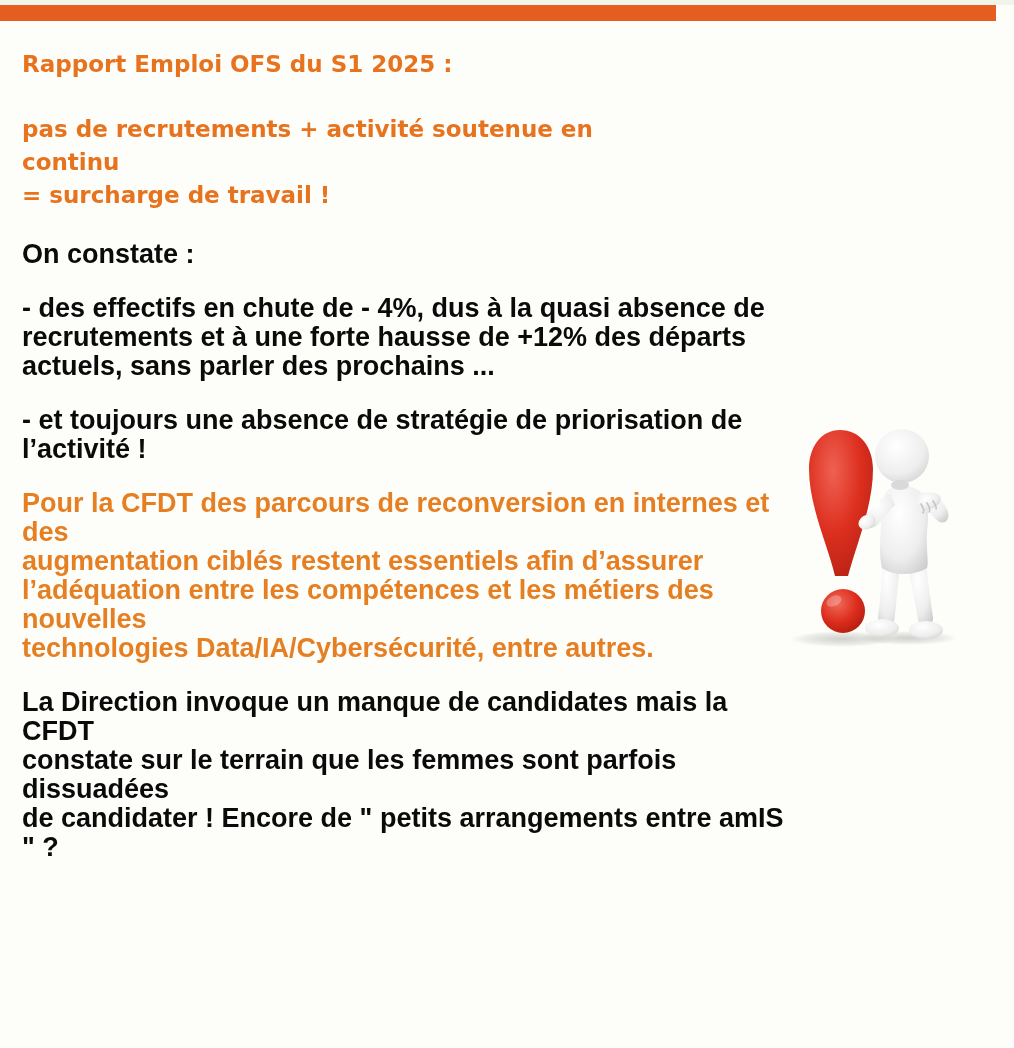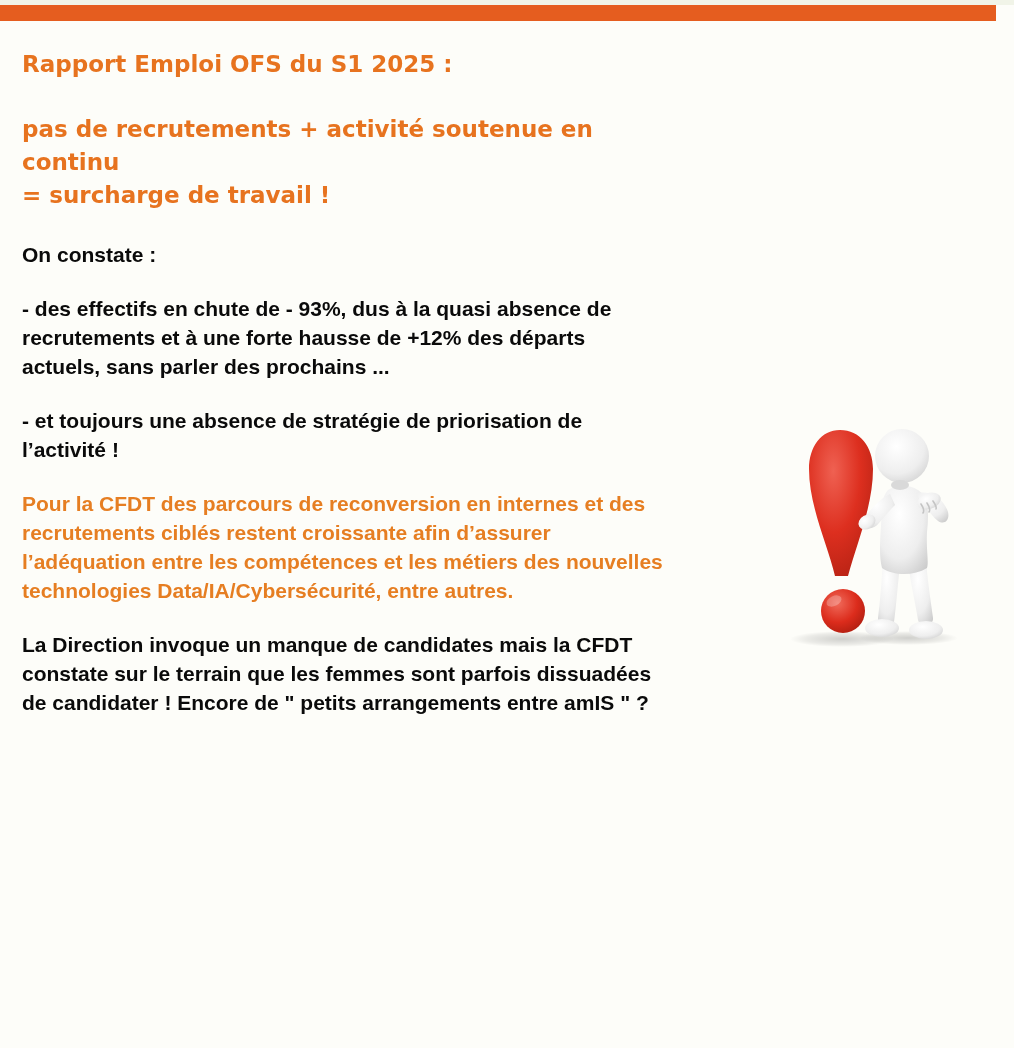--- a/index.html
+++ b/index.html
@@ -30,21 +30,21 @@
     font-family: "DejaVu Sans", sans-serif;
     font-weight: bold;
     font-size: 23px;
     line-height: 33px;
     color: #e7731f;
     margin: 0;
     white-space: pre-line;
   }
   .h2 { margin: 32px 0 28px 0; }
   .content p {
-    font-size: 21px;
+    font-size: 27px;
     font-weight: bold;
     line-height: 29px;
     color: #0a0a0a;
     margin: 0 0 25px 0;
     white-space: pre-line;
   }
   .content p.orange { color: #e67e22; }
   .figure-wrap {
     position: absolute;
     left: 790px;
@@ -60,27 +60,27 @@
 <div class="top-strip"></div>
 <div class="orange-bar"></div>
 
 <main class="content">
   <h1 class="h1">Rapport Emploi OFS du S1 2025 :</h1>
   <h2 class="h2">pas de recrutements + activité soutenue en
 continu
 = surcharge de travail !</h2>
 
   <p>On constate :</p>
-  <p>- des effectifs en chute de - 93%, dus à la quasi absence de
+  <p>- des effectifs en chute de - 4%, dus à la quasi absence de
 recrutements et à une forte hausse de +12% des départs
 actuels, sans parler des prochains ...</p>
   <p>- et toujours une absence de stratégie de priorisation de
 l’activité !</p>
   <p class="orange">Pour la CFDT des parcours de reconversion en internes et des
-recrutements ciblés restent croissante afin d’assurer
+augmentation ciblés restent essentiels afin d’assurer
 l’adéquation entre les compétences et les métiers des nouvelles
 technologies Data/IA/Cybersécurité, entre autres.</p>
   <p>La Direction invoque un manque de candidates mais la CFDT
 constate sur le terrain que les femmes sont parfois dissuadées
 de candidater ! Encore de " petits arrangements entre amIS " ?</p>
 </main>
 
 <div class="figure-wrap">
   <svg viewBox="0 0 215 235" xmlns="http://www.w3.org/2000/svg">
     <defs>

